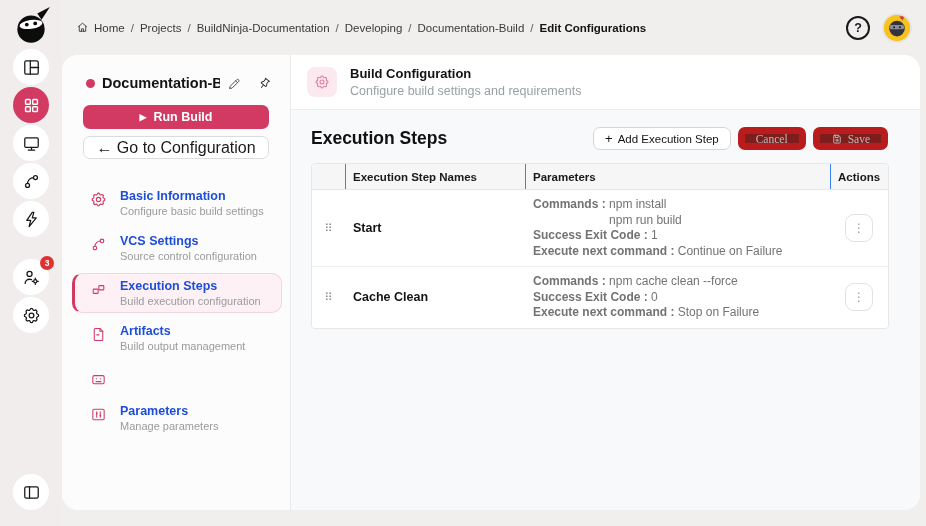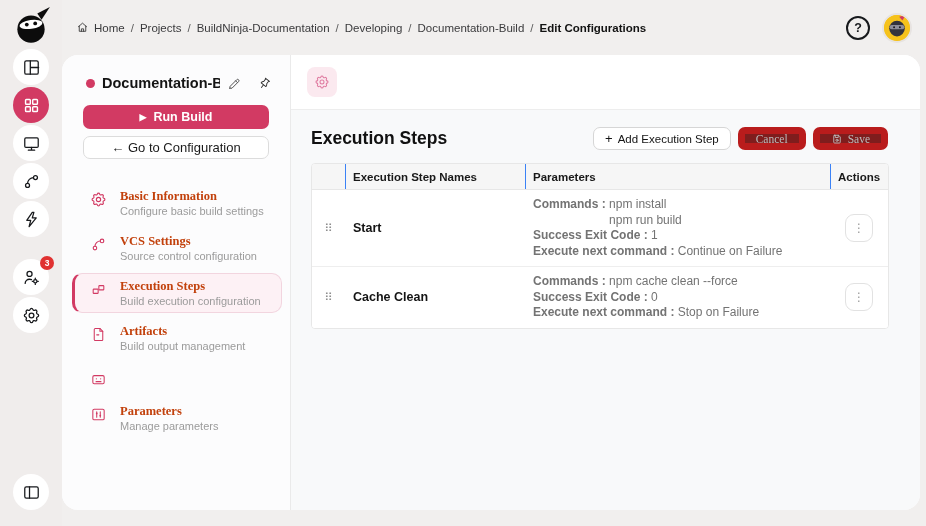--- a/index.html
+++ b/index.html
@@ -59,27 +59,27 @@
   .dot{width:9px;height:9px;border-radius:50%;background:var(--primary);flex:none;}
   .project-name{font-size:14.5px;font-weight:bold;color:#141414;white-space:nowrap;overflow:hidden;}
   .mini-ic{width:15px;height:15px;color:#4a4a4a;flex:none;cursor:pointer;}
   .mini-ic.pin{margin-left:8px;color:#2e2e2e;}
   .side-actions{padding:0 21px 10px;}
   .btn-run{width:100%;height:24px;background:var(--primary);color:#fff;border:none;border-radius:7px;
            font-weight:bold;font-size:12.5px;display:flex;align-items:center;justify-content:center;
            gap:7px;cursor:pointer;font-family:inherit;margin-bottom:7px;}
   .btn-run .play{font-size:9px;line-height:1;}
   .btn-goto{width:100%;height:23px;background:#fff;border:1px solid #dcdcdc;border-radius:7px;
-            font-size:13px;color:#1a1a1a;display:flex;align-items:center;justify-content:center;
+            font-size:16px;color:#1a1a1a;display:flex;align-items:center;justify-content:center;
             cursor:pointer;font-family:inherit;}
   .nav{padding:14px 8px 0 10px;display:flex;flex-direction:column;gap:5px;}
   .nav-item{display:flex;gap:13px;padding:4px 8px 4px 15px;align-items:flex-start;
             border:1px solid transparent;border-left:3px solid transparent;border-radius:10px;cursor:pointer;}
   .nav-item .nic{width:17px;height:17px;color:var(--primary);margin-top:3px;flex:none;}
-  .nav-label{font-size:12.5px;font-weight:bold;color:#c2410c;line-height:16px;font-family:Liberation Serif, serif;}
+  .nav-label{font-size:12.5px;font-weight:bold;color:#1d4ed8;line-height:16px;}
   .nav-desc{font-size:11px;color:var(--gray);line-height:14px;}
   .nav-item.active{background:var(--primary-light);border-color:#f2d5df;border-left-color:var(--primary);}
 
   
   .main{flex:1;display:flex;flex-direction:column;background:#f8f9fa;min-width:0;}
   .main-header{height:55px;background:#fff;border-bottom:1px solid #ededed;display:flex;
                align-items:center;gap:13px;padding-left:16px;flex:none;}
   .cfg-icon{width:30px;height:30px;border-radius:8px;background:#fbe9ef;display:flex;
             align-items:center;justify-content:center;flex:none;}
   .cfg-icon svg{width:16px;height:16px;color:#e07da2;}
@@ -390,20 +390,24 @@
     </div>
   </aside>
 
   <section class="main">
     <div class="main-header">
       <div class="cfg-icon">
         <svg class="ic">
             <use href="#i-cog"></use>
           </svg>
       </div>
+      <div>
+        <div class="mh-title">Build Configuration</div>
+        <div class="mh-sub">Configure build settings and requirements</div>
+      </div>
     </div>
 
     <div class="main-body">
       <div class="section-row">
         <h2 class="section-title" style="margin:0">Execution Steps</h2>
         <div class="toolbar">
           <button class="btn btn-add">
             <span class="plus">+</span>
             <span>Add Execution Step</span>
           </button>

